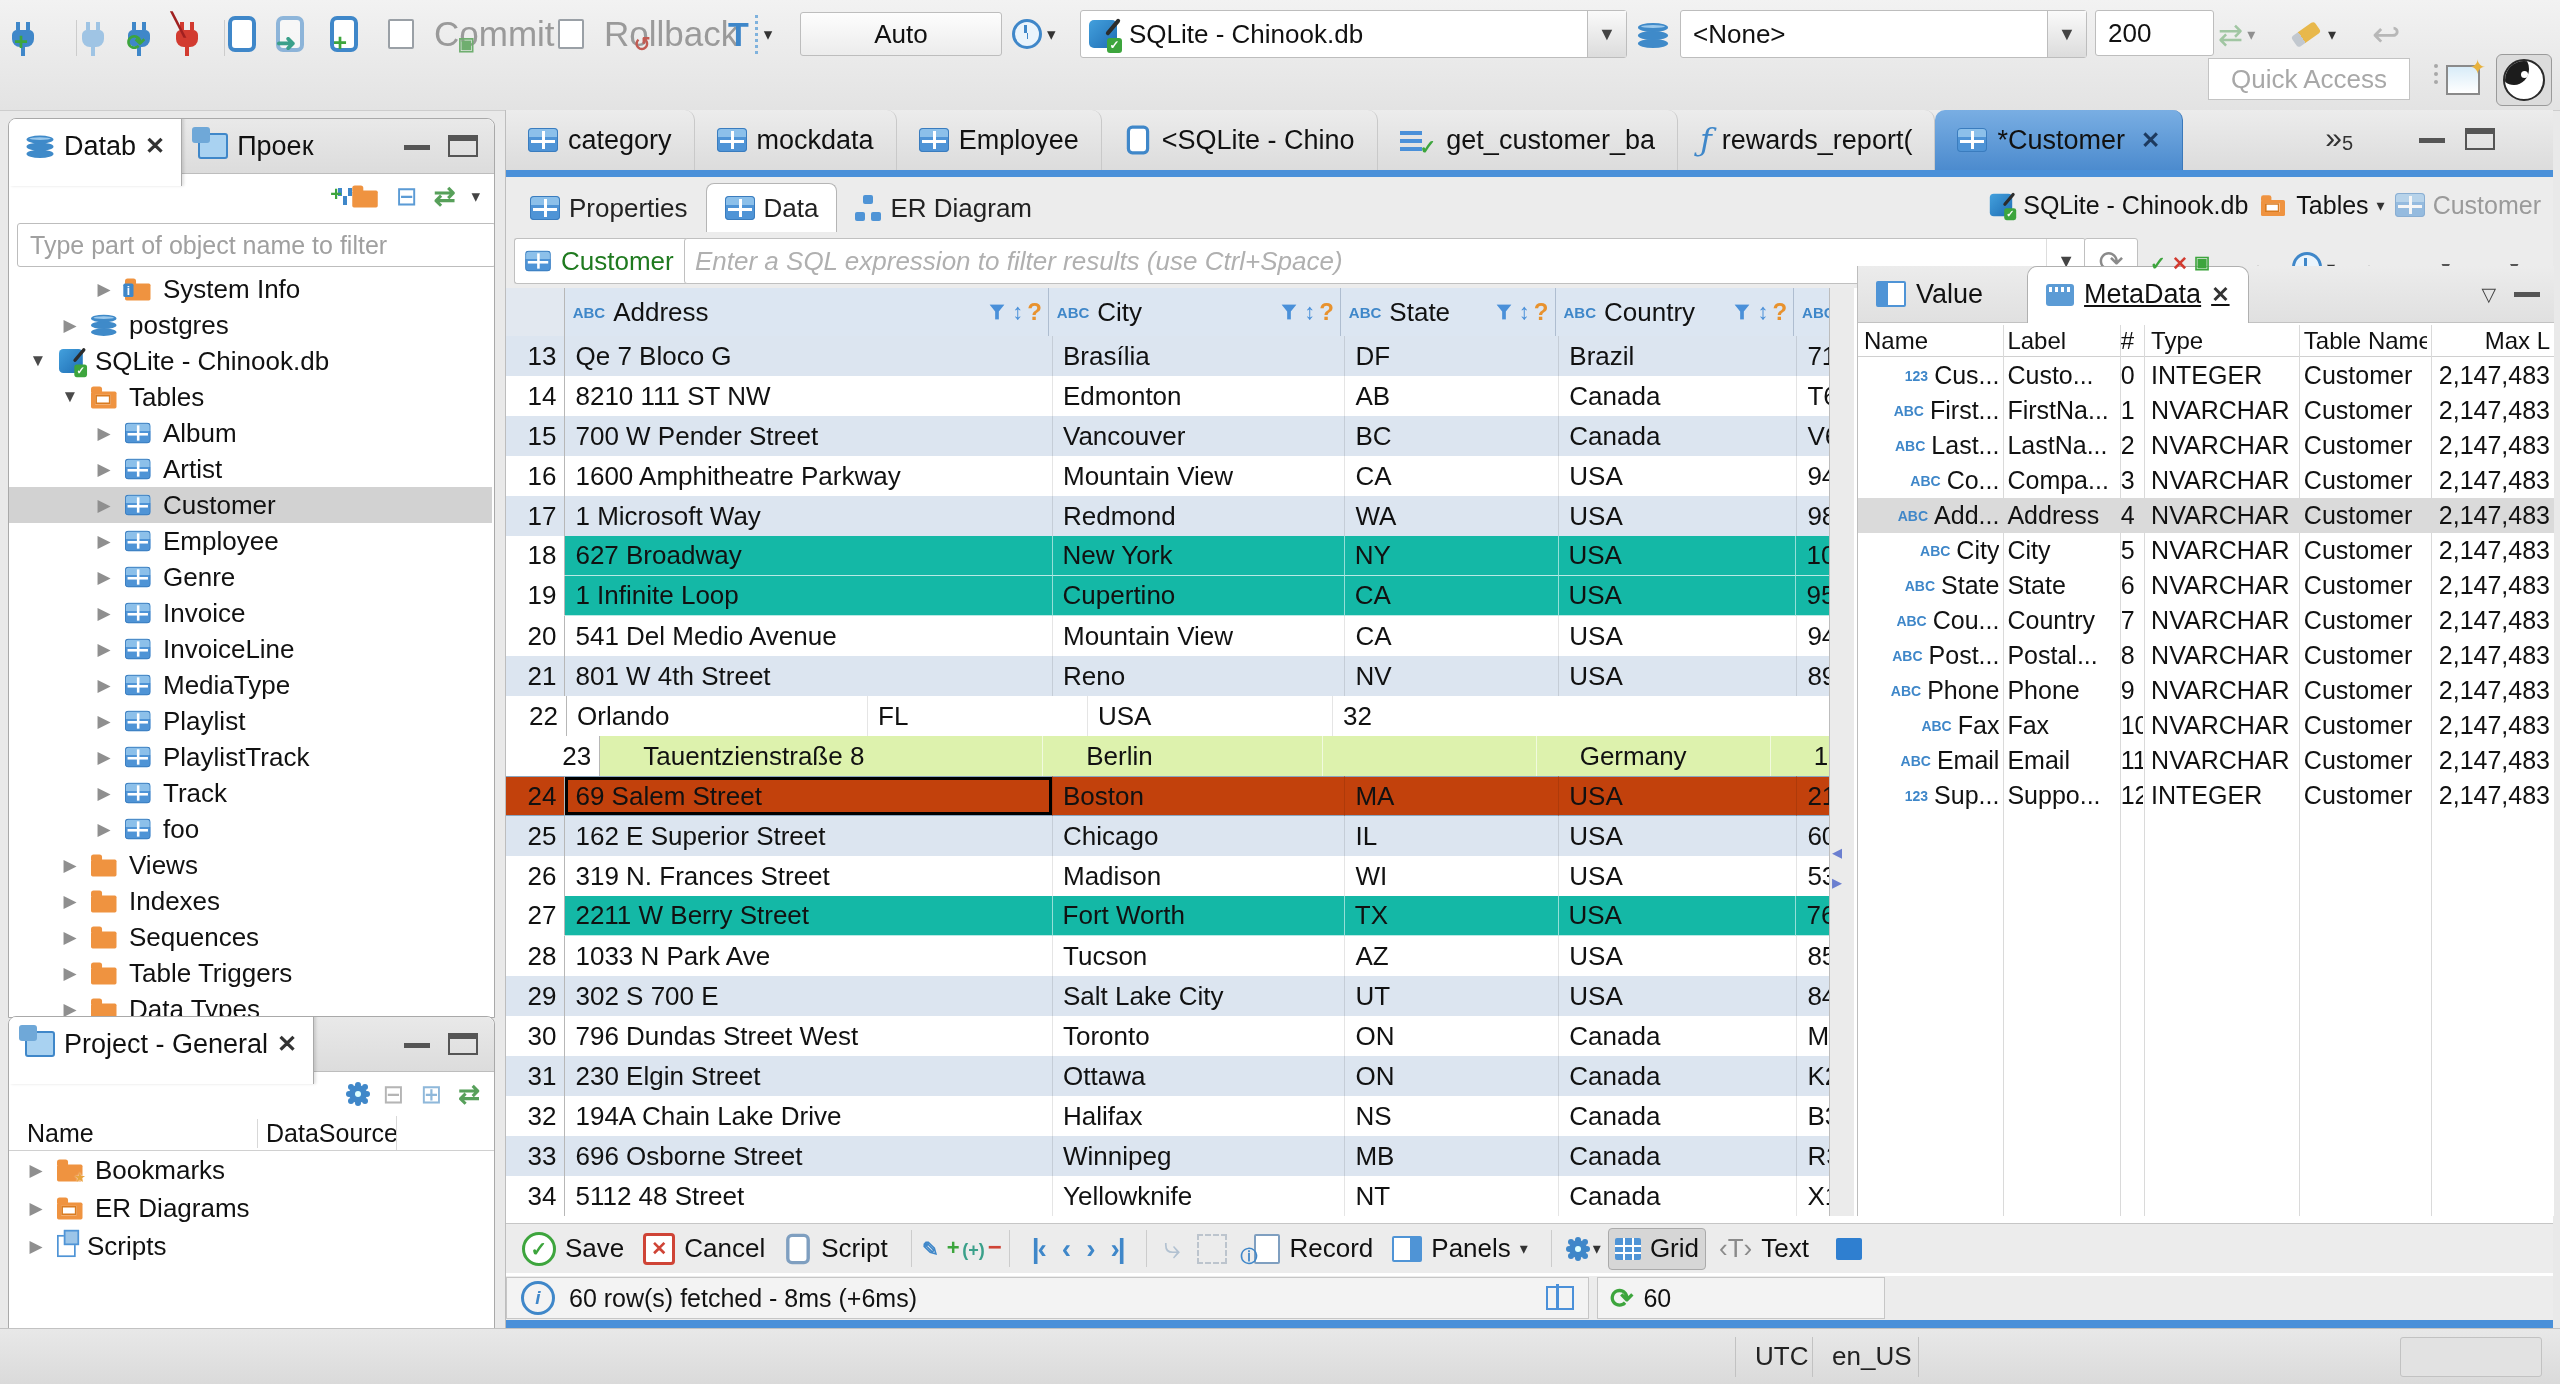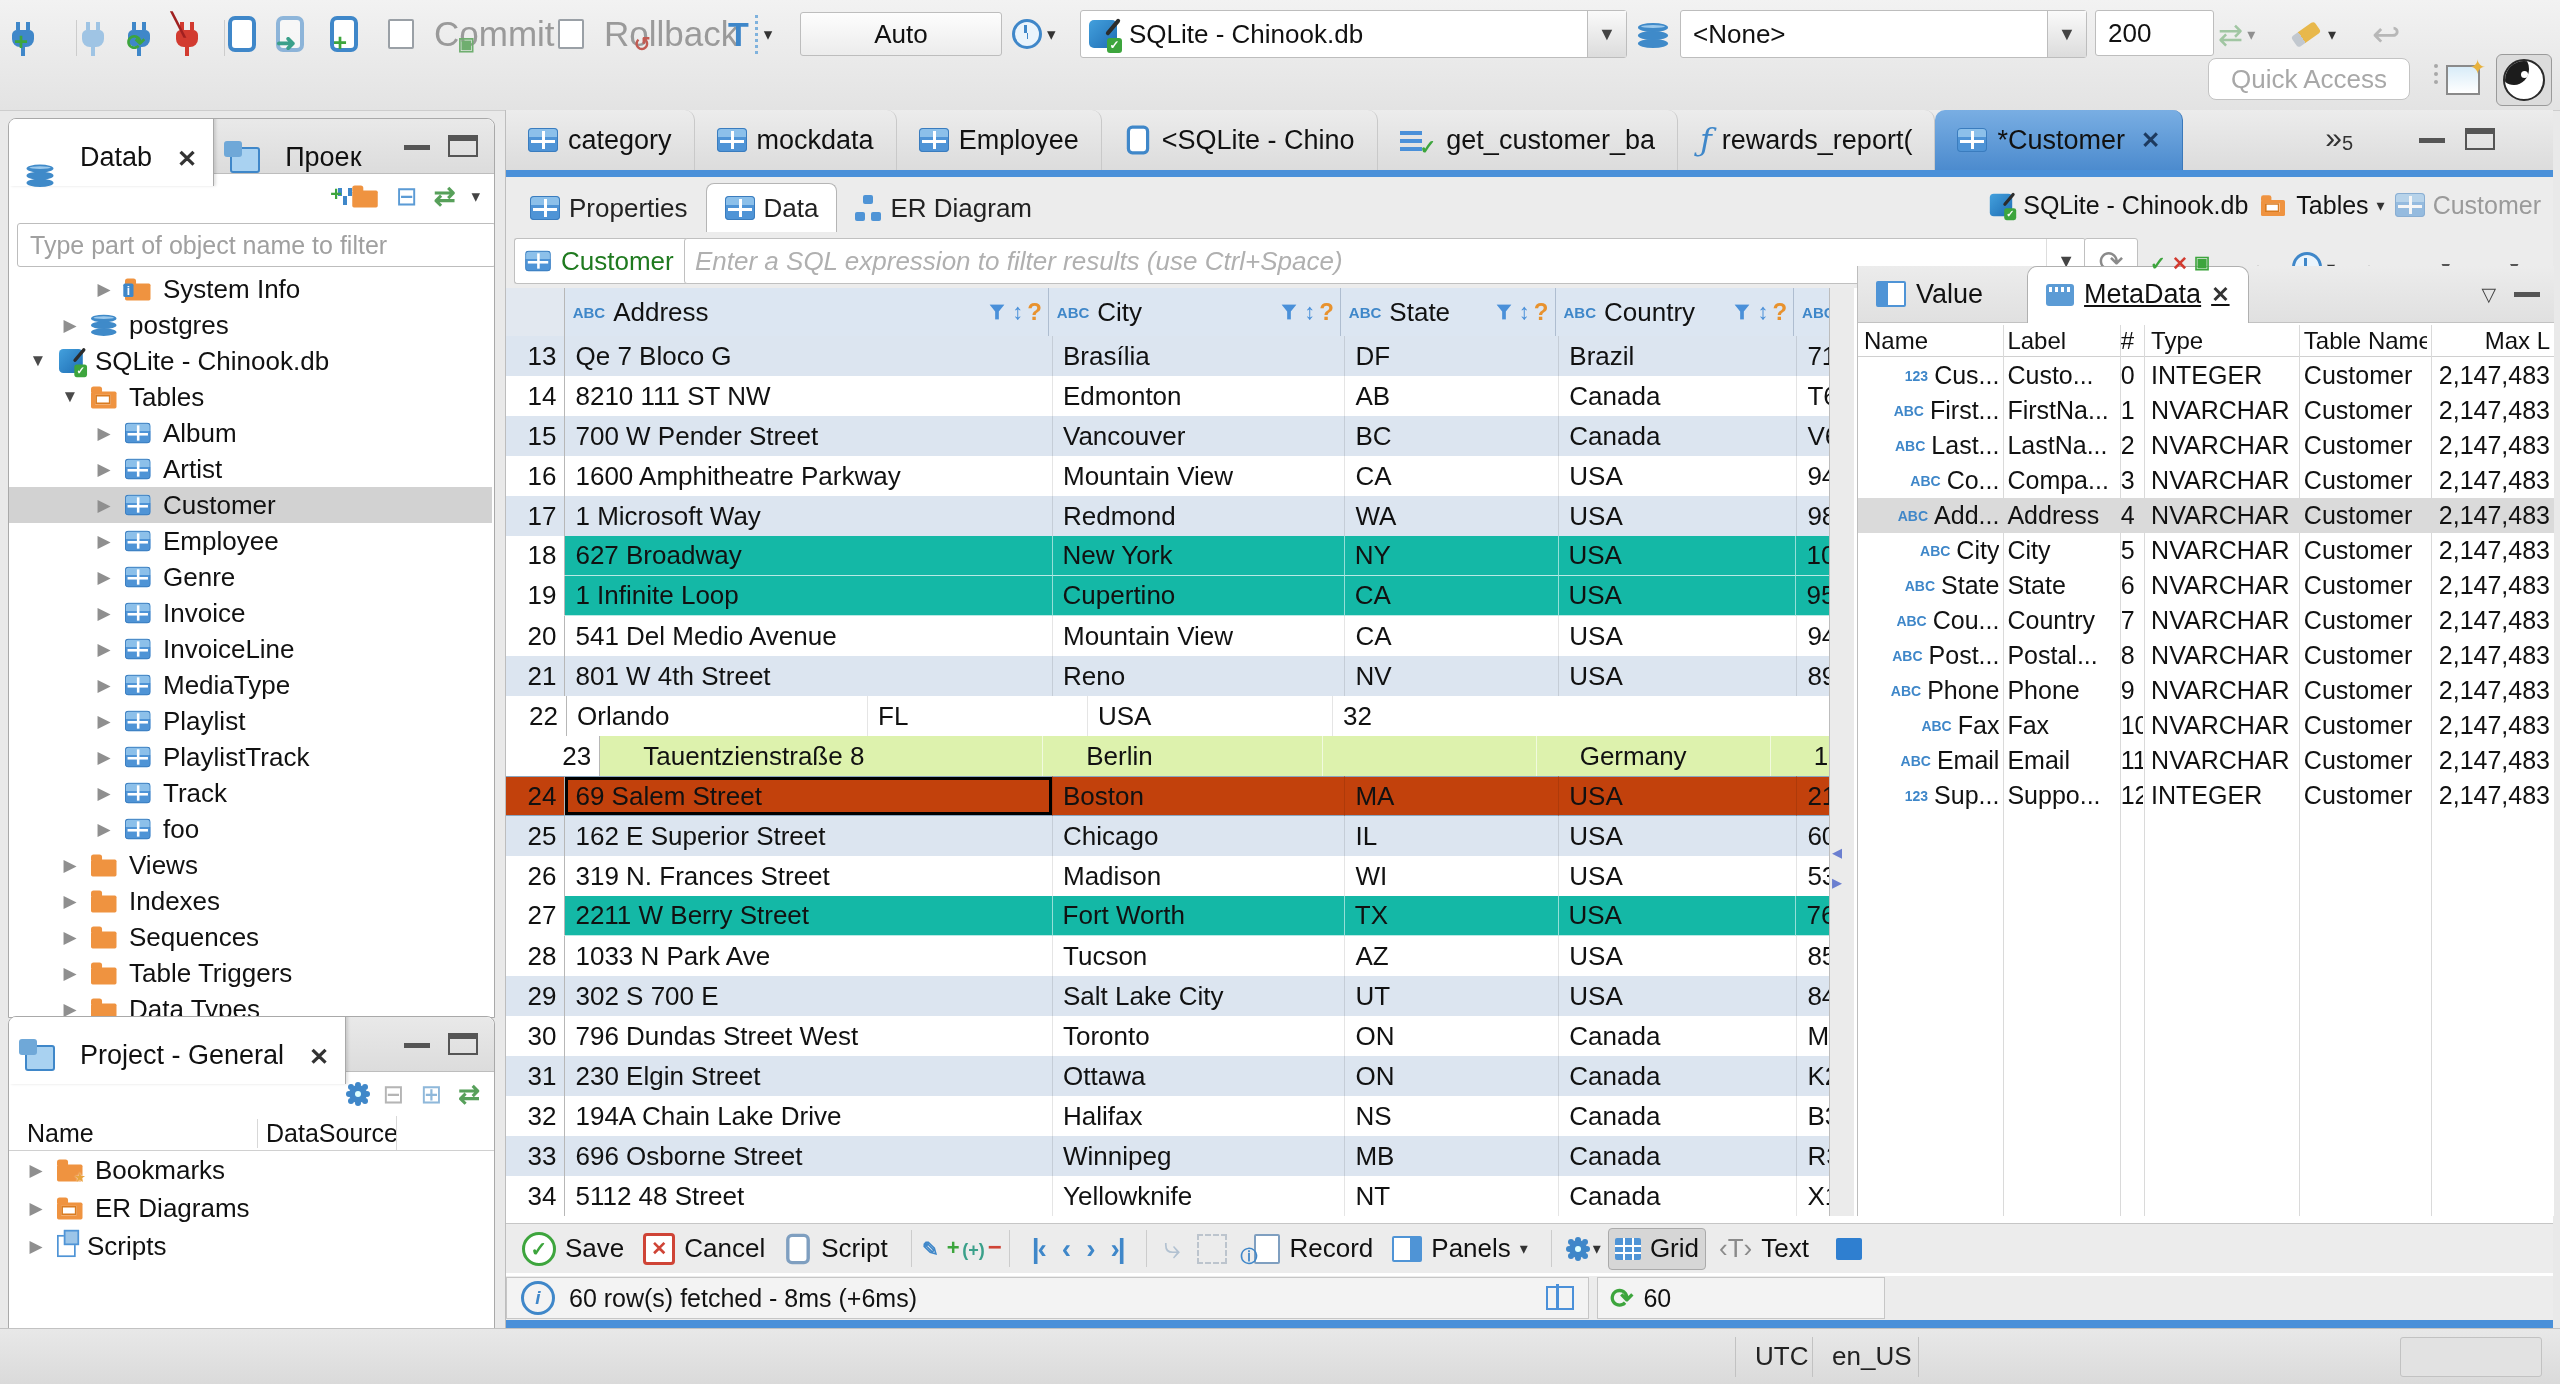--- a/index.html
+++ b/index.html
@@ -67,21 +67,21 @@
   .ic-page{width:22px;height:26px;background:#fff;border:2px solid #9aa0a6;border-radius:2px;position:relative;flex:none;}
   .ic-dots{width:4px;height:4px;background:#a8a8a8;border-radius:50%;box-shadow:0 8px 0 #a8a8a8,0 16px 0 #a8a8a8;flex:none;margin:0 10px;}
   .vsep{width:1px;background:#cccccc;align-self:stretch;margin:6px 10px;}
   
   #toolbar{left:0;top:0;width:2560px;height:110px;background:linear-gradient(#f2f2f2,#e3e3e3);border-bottom:1px solid #cdcdcd;}
   .tbi{position:absolute;top:12px;height:44px;display:flex;align-items:center;justify-content:center;}
   .tlabel{font-size:35px;color:#9a9a9a;margin-left:20px;}
   
   .panel{position:absolute;background:#fff;border:1px solid #a9a9a9;border-radius:8px 8px 0 0;}
   .ptabrow{height:54px;background:linear-gradient(#e9e9e9,#dcdcdc);border-bottom:1px solid #bdbdbd;border-radius:8px 8px 0 0;display:flex;align-items:center;position:relative;}
-  .ptab{height:54px;display:flex;align-items:flex-end;padding:13px 16px;font-size:27px;gap:25px;border-right:1px solid #c6c6c6;}
+  .ptab{height:54px;display:flex;align-items:center;padding:13px 16px;font-size:27px;gap:9px;border-right:1px solid #c6c6c6;}
   .ptab.active{background:#fff;border-radius:8px 8px 0 0;border-right:1px solid #a9a9a9;box-shadow:2px 0 3px rgba(0,0,0,.12);}
   .wbtn{width:26px;height:18px;border:2px solid #555;position:relative;flex:none;}
   .wbtn.min{height:5px;border:none;background:#555;margin-top:10px;}
   .wbtn.max::before{content:"";position:absolute;left:0;right:0;top:0;height:4px;background:#555;}
   .closex{font-size:24px;color:#333;font-weight:bold;}
   .sbtoolbar{height:44px;display:flex;align-items:center;justify-content:flex-end;gap:16px;padding-right:14px;background:#fff;}
   .treeitem{height:36px;display:flex;align-items:center;font-size:26px;gap:8px;white-space:nowrap;}
   .treeitem .arr{width:26px;text-align:center;font-size:17px;color:#8f8f8f;flex:none;}
   .treeitem .arr.open{color:#4a4a4a;}
   .treeitem.sel{background:#d2d2d2;}
@@ -150,21 +150,21 @@
   .rbtn{display:flex;align-items:center;gap:9px;padding:0 6px;}
   .rbtn.pressed{background:#d6d6d6;border:1px solid #aaa;border-radius:4px;height:40px;}
   .navg{color:#3f87c9;font-size:28px;font-weight:bold;letter-spacing:-2px;padding:0 5px;}
   #statusrow{position:absolute;left:0;top:1166px;width:2047px;height:44px;background:#ececec;display:flex;align-items:center;}
   .statbox{height:40px;background:#f3f3f3;border:1px solid #c6c6c6;display:flex;align-items:center;font-size:25px;}
   #blueline2{position:absolute;left:0;top:1210px;width:2047px;height:8px;background:#4a90d9;}
   
   #bottombar{left:0;top:1328px;width:2560px;height:56px;background:linear-gradient(#e8e8e8,#dadada);border-top:1px solid #c2c2c2;}
   .bsep{position:absolute;top:8px;width:1px;height:40px;background:#c2c2c2;}
   
-  .qa{position:absolute;background:#fff;border:1px solid #c3c3c3;border-radius:8px;display:flex;align-items:center;justify-content:center;color:#a8a8a8;font-size:26px;}
+  .qa{position:absolute;background:#fff;border:1px solid #c3c3c3;border-radius:0;display:flex;align-items:center;justify-content:center;color:#a8a8a8;font-size:26px;}
   .ic-dog{width:38px;height:38px;border-radius:50%;background:#fff;border:2px solid #2a2a2a;position:relative;overflow:hidden;flex:none;}
   .ic-dog::before{content:"";position:absolute;left:-6px;top:-8px;width:30px;height:32px;background:#1c1c1c;border-radius:50%;}
   .ic-dog::after{content:"";position:absolute;left:16px;top:10px;width:7px;height:7px;background:#fff;border-radius:50%;}
   .ic-persp{width:30px;height:26px;border:2px solid #8a8a8a;background:linear-gradient(#d8ecf8,#fff);position:relative;flex:none;}
   .ic-persp::after{content:"✦";position:absolute;right:-8px;top:-12px;color:#e8b23d;font-size:20px;}
   .ic-brd{width:24px;height:20px;border:2px solid #4a90d9;position:relative;flex:none;}
   .ic-brd::before{content:"";position:absolute;left:8px;top:-4px;width:3px;height:24px;background:#4a90d9;}
 </style>
 </head>
 <body>

